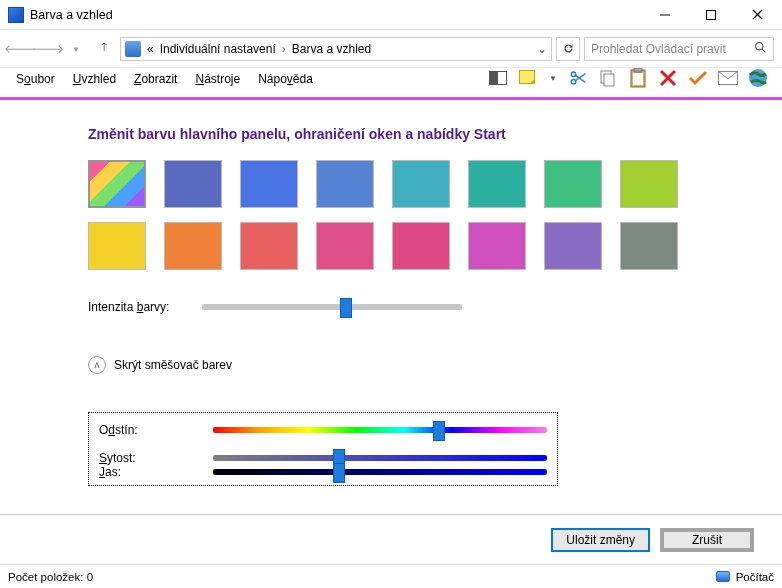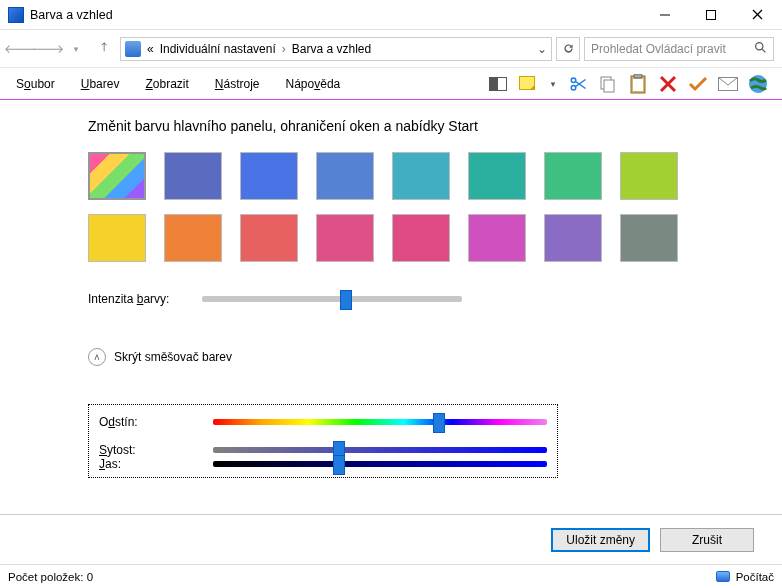--- a/index.html
+++ b/index.html
@@ -13,46 +13,46 @@
   .navbar { height:38px; display:flex; align-items:center; gap:4px; padding:0 8px; border-bottom:1px solid #e8e8e8;}
   .navarrow { width:24px; height:24px; display:flex; align-items:center; justify-content:center; color:#999;}
   .navarrow.on{color:#555}
   .addr { flex:1; height:24px; border:1px solid #ccc; display:flex; align-items:center; padding:0 4px; gap:6px; position:relative;}
   .addr .cp-ic { width:16px; height:16px; background:linear-gradient(#6aa3e6,#2c6ed1);border-radius:2px;}
   .addr .sep{color:#777}
   .addr .dd{margin-left:auto;color:#555}
   .refresh{width:24px;height:24px;border:1px solid #ccc;display:flex;align-items:center;justify-content:center}
   .search{width:190px;height:24px;border:1px solid #ccc;display:flex;align-items:center;padding:0 6px;color:#888}
   .search .mag{margin-left:auto;color:#555}
-  .menubar{height:32px;display:flex;align-items:center;padding:0 8px;gap:10px;border-bottom:1px solid #d946ef}
+  .menubar{height:32px;display:flex;align-items:flex-start;padding:0 8px;gap:2px;border-bottom:3px solid #d946ef}
   .menu-item{padding:4px 8px}
   .menu-item .ak{text-decoration:underline}
   .menuspacer{flex:1}
   .tb-icons{display:flex;align-items:center;gap:10px;padding-right:6px}
   .tb-icons .ic{width:20px;height:20px;display:flex;align-items:center;justify-content:center}
   .content{flex:1;padding:18px 30px 10px 88px;overflow:auto}
-  h1.heading{font-size:14px;font-weight:400;color:#000000;margin:0 0 18px 0}
+  h1.heading{font-size:14px;font-weight:700;color:#4c1d95;margin:8px 0 18px 0}
   .swatch-grid{display:grid;grid-template-columns:repeat(8,58px);gap:14px 18px;margin-bottom:30px}
   .swatch{width:58px;height:48px;border:1px solid #bbb;}
   .swatch.sel{border:2px solid #969696;box-shadow:0 0 0 1px #fff inset;background:#d8ebf9}
   .swatch.sel .fan{width:100%;height:100%;background:linear-gradient(135deg,#ff5c9d 0 20%,#ffd24a 20% 40%,#78e06a 40% 60%,#4aa0ff 60% 80%,#9a5cff 80% 100%)}
   .sliders{display:flex;flex-direction:column;gap:24px;max-width:470px}
   .srow{display:flex;align-items:center;gap:14px}
   .slabel{width:100px}
   .slabel .ak{text-decoration:underline}
   .track{flex:1;height:6px;position:relative;border-radius:2px}
   .track.plain{background:#c7c7c7}
   .track.hue{background:linear-gradient(90deg,red,orange,yellow,lime,cyan,blue,magenta,violet)}
   .track.sat{background:linear-gradient(90deg,#808080,#0000ff)}
   .track.lum{background:linear-gradient(90deg,#000,#0000ff)}
   .thumb{position:absolute;top:-6px;width:12px;height:20px;background:#1f7be0;border:1px solid #0a5bbc}
   .mixer-row{display:flex;align-items:center;gap:8px;margin:18px 0 14px 0}
   .chev{width:18px;height:18px;border:1px solid #999;border-radius:50%;display:flex;align-items:center;justify-content:center;font-size:10px;color:#555}
   .bottombar{height:50px;border-top:1px solid #ccc;display:flex;align-items:center;justify-content:flex-end;gap:10px;padding:0 28px}
-  .btn{min-width:94px;height:24px;border:1px solid #a3a3a3;background:#e7e7e7;display:flex;align-items:center;justify-content:center;padding:0 14px;font-size:12px}
+  .btn{min-width:94px;height:24px;border:4px solid #a3a3a3;background:#e7e7e7;display:flex;align-items:center;justify-content:center;padding:0 14px;font-size:12px}
   .btn.primary{border:1px solid #0078d7;box-shadow:0 0 0 1px #0078d7 inset}
   .statusbar{height:24px;border-top:1px solid #ddd;display:flex;align-items:center;padding:0 8px;font-size:11.5px}
   .status-right{margin-left:auto;display:flex;align-items:center;gap:6px}
   .pc-ic{width:14px;height:11px;border:1px solid #2669c4;border-radius:2px;background:linear-gradient(#6fb4ff,#2c6ed1)}
   .hsl-group{border:1px dotted #000;padding:10px 10px 6px 10px;}
 </style>
 </head>
 <body>
 
 <div class="titlebar">
@@ -102,21 +102,21 @@
       <svg width="13" height="13" viewBox="0 0 16 16">
           <circle cx="6.5" cy="6.5" r="4.5" fill="none" stroke="#555" stroke-width="1.5"></circle>
           <line x1="10" y1="10" x2="14" y2="14" stroke="#555" stroke-width="1.5"></line>
         </svg>
     </span>
   </div>
 </div>
 
 <div class="menubar">
   <div class="menu-item"><span>S</span><span class="ak">o</span><span>ubor</span></div>
-  <div class="menu-item"><span class="ak">U</span><span>barev</span></div>
+  <div class="menu-item"><span class="ak">U</span><span>vzhled</span></div>
   <div class="menu-item"><span class="ak">Z</span><span>obrazit</span></div>
   <div class="menu-item"><span class="ak">N</span><span>ástroje</span></div>
   <div class="menu-item"><span>Nápo</span><span class="ak">v</span><span>ěda</span></div>
   <div class="menuspacer"></div>
   <div class="tb-icons">
     <div class="ic">
         <svg width="18" height="14">
           <rect x="0.5" y="0.5" width="17" height="13" fill="none" stroke="#555"></rect>
           <rect x="0.5" y="0.5" width="8.5" height="13" fill="#555"></rect>
         </svg>

